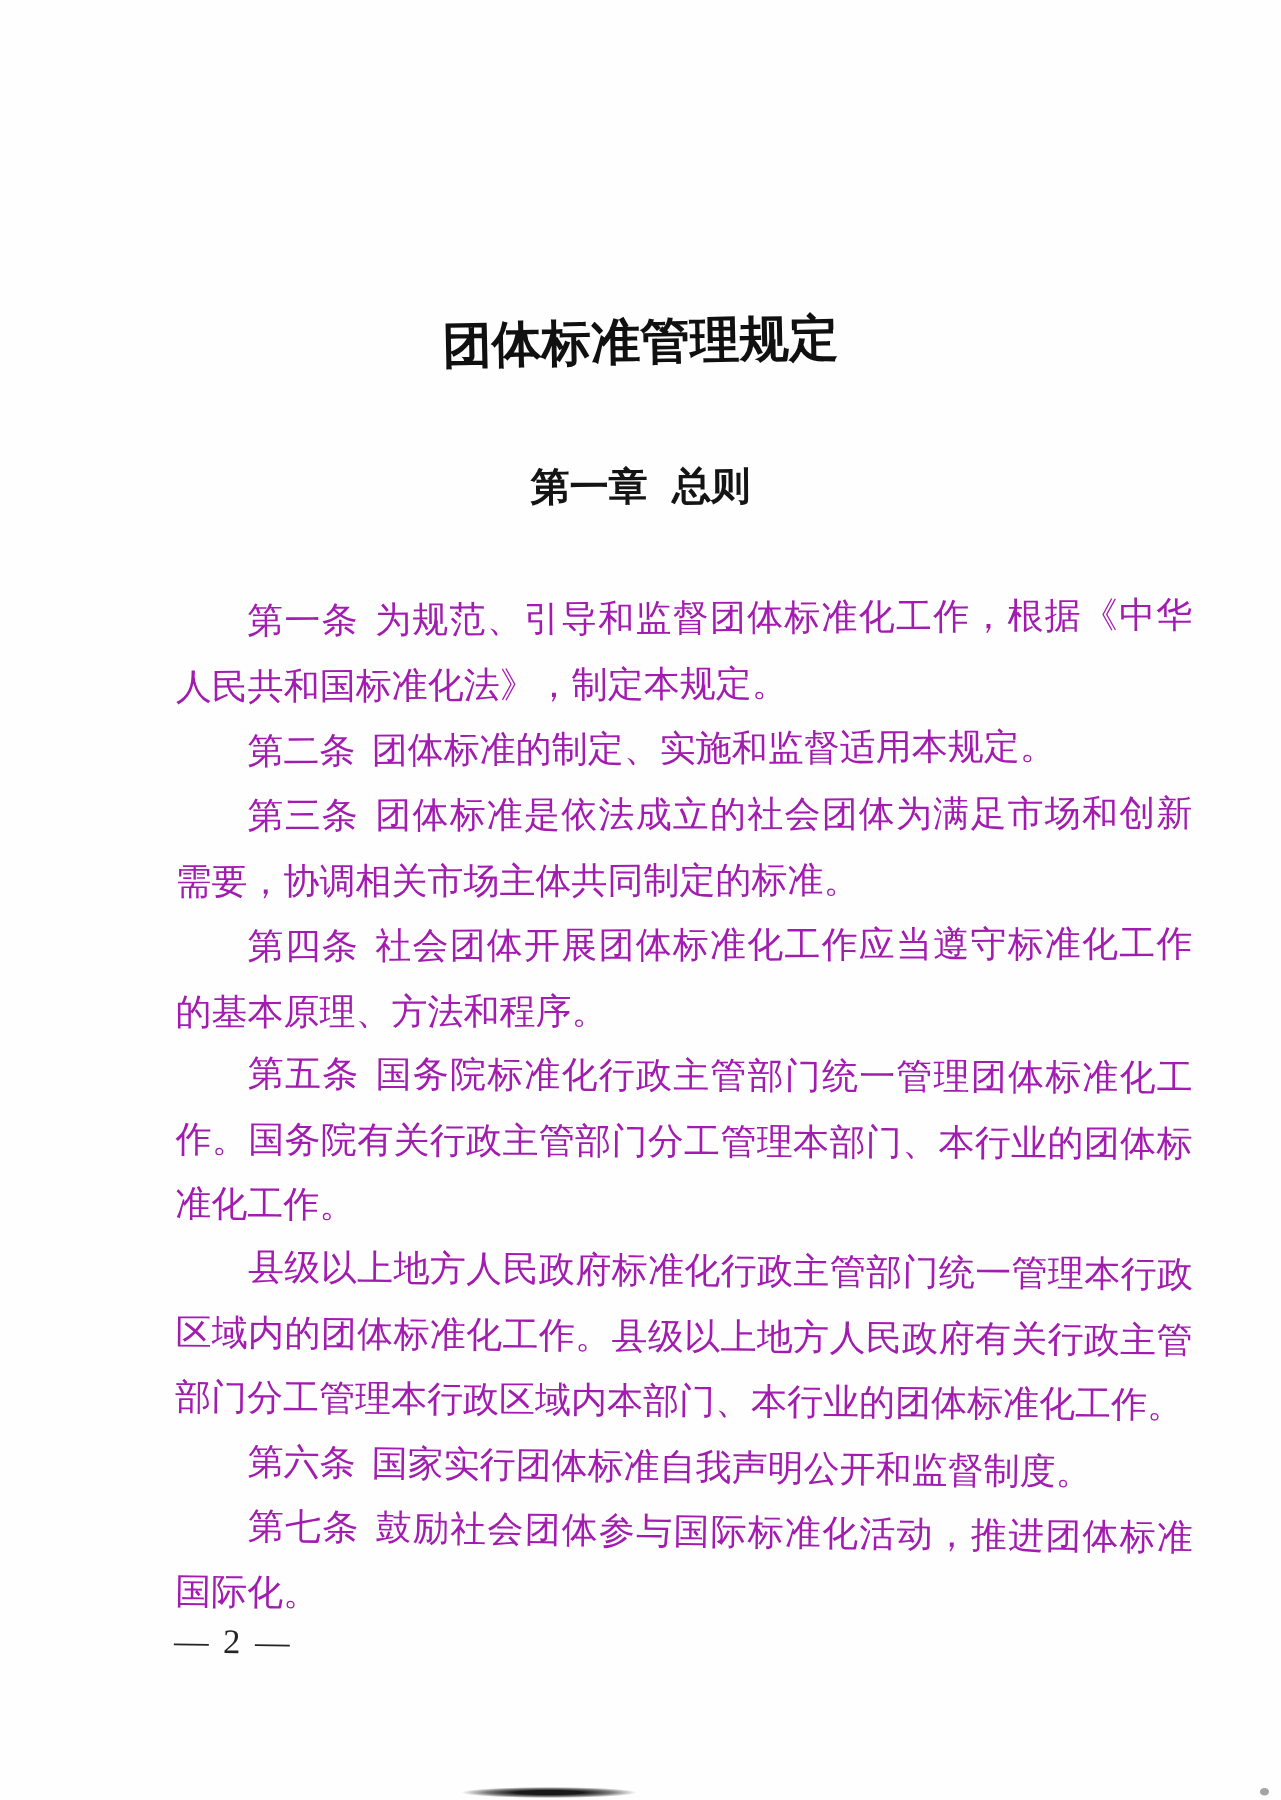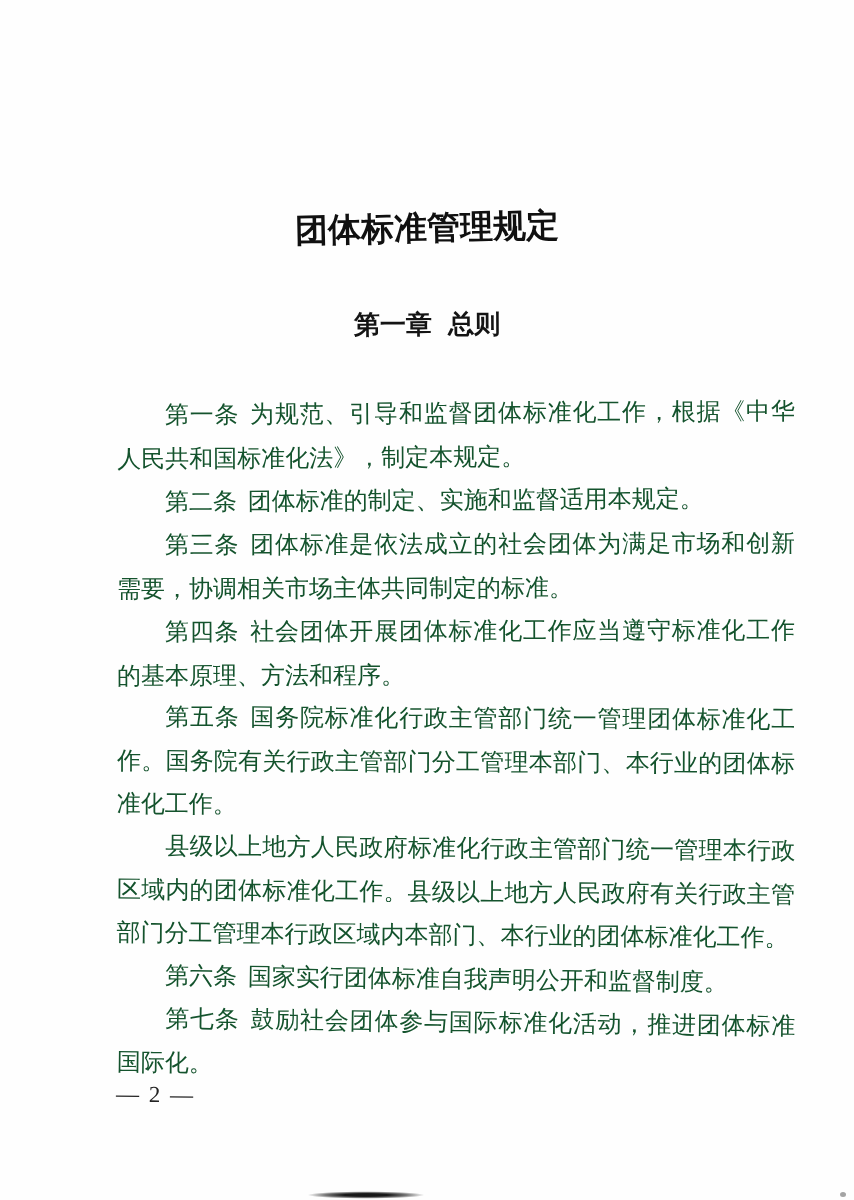--- a/index.html
+++ b/index.html
@@ -44,21 +44,21 @@
   }
   .body-text {
     position: absolute;
     left: 117px;
     top: 392px;
     width: 678px;
     font-size: 24px;
     line-height: 43.5px;
     text-align: justify;
     text-justify: inter-ideograph;
-    color: #14532d;
+    color: #a21caf;
   }
   .para {
     margin: 0;
     text-indent: 2em;
   }
   .article-label {
     margin-right: 0.45em;
   }
   .article-label:empty {
     margin-right: 0;

